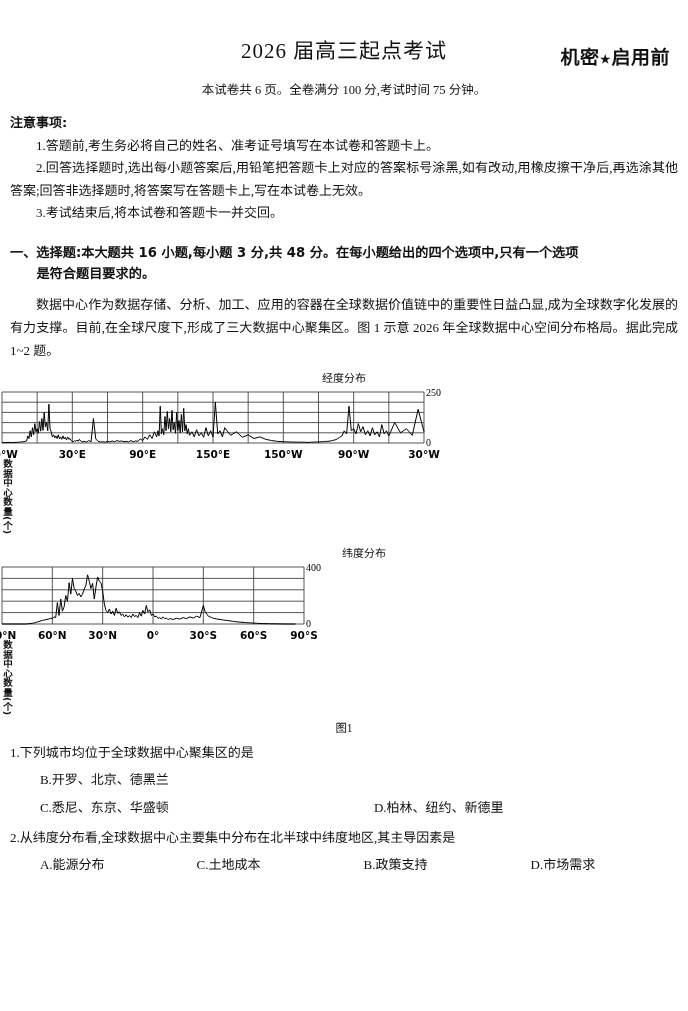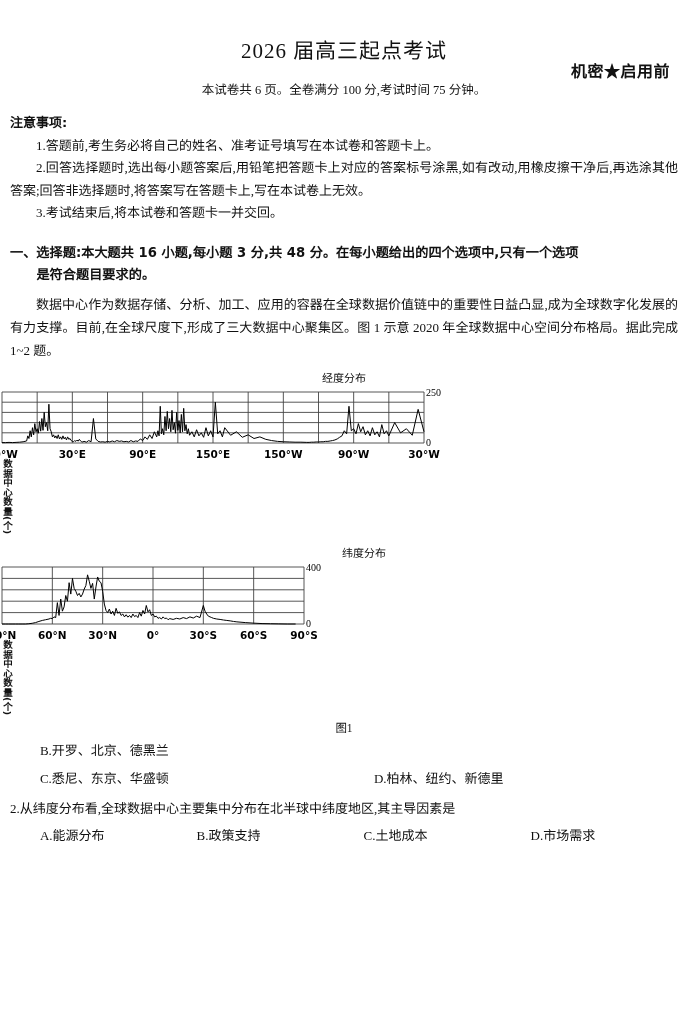--- a/index.html
+++ b/index.html
@@ -13,23 +13,23 @@
     overflow:hidden;
   }
   .page{
     position:relative;
     width:688px;height:1011px;
     padding:0;
     box-sizing:border-box;
   }
   
   .secret{
-    position:absolute;top:24px;right:18px;
-    font-family:Liberation Serif, serif;
-    font-weight:bold;font-size:16px;letter-spacing:.5px;
+    position:absolute;top:8px;right:18px;
+    font-family:Liberation Mono, monospace;
+    font-weight:bold;font-size:19px;letter-spacing:.5px;
   }
   .doc-title{
     text-align:center;font-size:21px;letter-spacing:1px;
     margin:34px 0 0 0;font-weight:normal;
     font-family:"Liberation Serif","DejaVu Serif",serif;
   }
   .subject{
     text-align:center;font-size:21px;font-weight:bold;
     letter-spacing:14px;margin:9px 0 0 14px;
     font-family:"DejaVu Sans","Liberation Sans",sans-serif;
@@ -47,21 +47,21 @@
     font-size:13px;line-height:1.72;text-indent:2em;
     text-align:justify;
   }
   
   .section-head{
     margin:18px 10px 0 10px;
     font-family:"DejaVu Sans","Liberation Sans",sans-serif;
     font-weight:bold;font-size:13.2px;line-height:1.62;
     text-align:justify;
   }
-  .section-head .cont{display:block;text-indent:2em;}
+  .section-head .cont{display:block;text-indent:2em;font-family:Liberation Mono, monospace;}
   .passage{
     margin:8px 10px 0 10px;font-size:13px;line-height:1.78;
     text-indent:2em;text-align:justify;
   }
   
   .figure{margin:6px 0 0 0;}
   .chart-title{
     text-align:center;font-size:11px;margin:0 0 2px 0;
     font-family:"Liberation Serif","DejaVu Serif",serif;
   }
@@ -105,21 +105,21 @@
     <div class="notice-item">1.答题前,考生务必将自己的姓名、准考证号填写在本试卷和答题卡上。</div>
     <div class="notice-item">2.回答选择题时,选出每小题答案后,用铅笔把答题卡上对应的答案标号涂黑,如有改动,用橡皮擦干净后,再选涂其他答案;回答非选择题时,将答案写在答题卡上,写在本试卷上无效。</div>
     <div class="notice-item">3.考试结束后,将本试卷和答题卡一并交回。</div>
   </div>
 
   <div class="section-head">
     <span>一、选择题:本大题共 16 小题,每小题 3 分,共 48 分。在每小题给出的四个选项中,只有一个选项</span>
     <span class="cont">是符合题目要求的。</span>
   </div>
 
-  <div class="passage">数据中心作为数据存储、分析、加工、应用的容器在全球数据价值链中的重要性日益凸显,成为全球数字化发展的有力支撑。目前,在全球尺度下,形成了三大数据中心聚集区。图 1 示意 2020 年全球数据中心空间分布格局。据此完成1~2 题。</div>
+  <div class="passage">数据中心作为数据存储、分析、加工、应用的容器在全球数据价值链中的重要性日益凸显,成为全球数字化发展的有力支撑。目前,在全球尺度下,形成了三大数据中心聚集区。图 1 示意 2026 年全球数据中心空间分布格局。据此完成1~2 题。</div>
 
   <div class="figure">
 
     <div class="chart-title">经度分布</div>
     <div class="chart-row">
       <div class="chart-box">
         <svg class="chart-svg" id="svg-lon" width="450" height="72">
             <rect x="2" y="5" width="422" height="51" fill="#ffffff" stroke="none"></rect>
             <line x1="2" y1="5" x2="424" y2="5" stroke="#444" stroke-width="0.9"></line>
             <line x1="2" y1="15.2" x2="424" y2="15.2" stroke="#444" stroke-width="0.9"></line>
@@ -188,30 +188,31 @@
           </svg>
       </div>
       <div class="ylab">
         <span>数据中心数量(个)</span>
       </div>
     </div>
 
     <div class="fig-caption">图1</div>
   </div>
 
+  <div class="question">1.下列城市均位于全球数据中心聚集区的是</div>
   <div class="opts two">
     <div>B.开罗、北京、德黑兰</div>
   </div>
   <div class="opts two">
     <div>C.悉尼、东京、华盛顿</div>
     <div>D.柏林、纽约、新德里</div>
   </div>
 
   <div class="question">2.从纬度分布看,全球数据中心主要集中分布在北半球中纬度地区,其主导因素是</div>
   <div class="opts four">
     <div>A.能源分布</div>
+    <div>C.土地成本</div>
     <div>B.政策支持</div>
-    <div>C.土地成本</div>
     <div>D.市场需求</div>
   </div>
 
 
 </div>
 
 </body></html>

